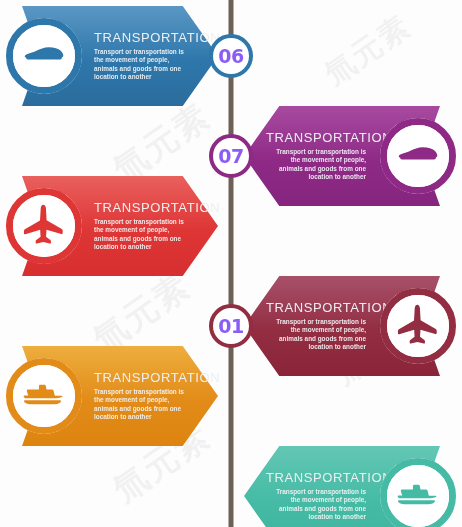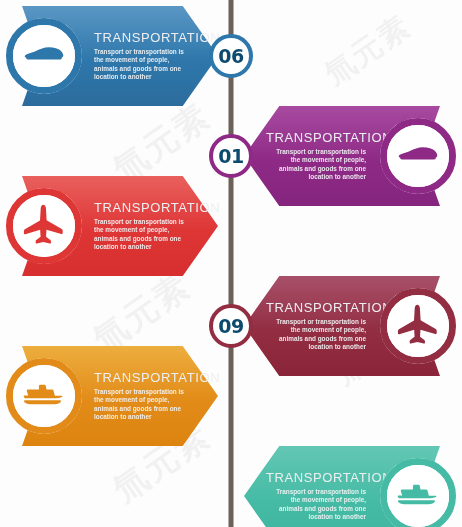--- a/index.html
+++ b/index.html
@@ -90,21 +90,21 @@
   .num{
     position:absolute;top:28px;left:231px;transform:translateX(-50%);
     width:44px;height:44px;border-radius:50%;
     background:#fff;border:4px solid var(--c);
     box-sizing:border-box;
     display:flex;align-items:center;justify-content:center;
     z-index:5;
   }
   .num span{
     font-family:"DejaVu Sans", sans-serif;
-    font-size:19px;font-weight:700;color:#0c4a6e;letter-spacing:-0.5px;
+    font-size:19px;font-weight:700;color:#8b5cf6;letter-spacing:-0.5px;
   }
 </style>
 </head>
 <body>
 
 <div id="stage">
 
   <div class="spine"></div>
 
   <div class="wm wm1">氚元素</div>
@@ -145,56 +145,56 @@
         </div>
         <div class="iconwrap" style="color:#8E2A86">
           <div class="ring"></div>
           <div class="inner"></div>
           <span><svg viewBox="0 0 64 64">
               <path d="M4 36c0-2 1.5-3.4 4-4 4-1 9-2.6 13-4.6C26 24.6 32 22 39 22c8 0 14 2 17 5 2.4 2.4 3.6 4.4 4 6.6.3 1.8-.4 3-2 3.4-1 .3-2.6.4-4.4.4H9c-2 0-5-.4-5-1.4z" fill="currentColor"></path>
               <rect x="6" y="35" width="52" height="5" rx="2.5" fill="currentColor"></rect>
             </svg></span>
         </div>
         <div class="num">
+          <span>07</span>
+        </div>
+      </div>
+      <div class="row left" style="top: 176px; --c: #DE3535; --c-lt: #e9605d; --c-dk: #d72f2f;">
+        <div class="banner">
+          <div class="fill"></div>
+          <div class="txt">
+            <div class="ttl">TRANSPORTATION</div>
+            <div class="desc">Transport or transportation is the movement of people, animals and goods from one location to another</div>
+          </div>
+        </div>
+        <div class="iconwrap" style="color:#DE3535">
+          <div class="ring"></div>
+          <div class="inner"></div>
+          <span><svg viewBox="0 0 64 64">
+              <path d="M31 4c2.2 0 3.4 2 3.8 5l1 17.5 22 12.8c.9.5 1.4 1.3 1.4 2.3v3.6c0 1.1-1 1.8-2 1.5l-21.6-6.4-.6 10.4 6.2 4.6c.6.4.9 1 .9 1.7v2.2c0 .9-.8 1.5-1.7 1.3L31 58l-9.4 2.5c-.9.2-1.7-.4-1.7-1.3v-2.2c0-.7.3-1.3.9-1.7l6.2-4.6-.6-10.4L4.8 47c-1 .3-2-.4-2-1.5v-3.6c0-1 .5-1.8 1.4-2.3l22-12.8 1-17.5C27.6 6 28.8 4 31 4z" fill="currentColor"></path>
+            </svg></span>
+        </div>
+      </div>
+      <div class="row right" style="top: 276px; --c: #922D42; --c-lt: #a8506a; --c-dk: #8a2539;">
+        <div class="banner">
+          <div class="fill"></div>
+          <div class="txt">
+            <div class="ttl">TRANSPORTATION</div>
+            <div class="desc">Transport or transportation is the movement of people, animals and goods from one location to another</div>
+          </div>
+        </div>
+        <div class="iconwrap" style="color:#922D42">
+          <div class="ring"></div>
+          <div class="inner"></div>
+          <span><svg viewBox="0 0 64 64">
+              <path d="M31 4c2.2 0 3.4 2 3.8 5l1 17.5 22 12.8c.9.5 1.4 1.3 1.4 2.3v3.6c0 1.1-1 1.8-2 1.5l-21.6-6.4-.6 10.4 6.2 4.6c.6.4.9 1 .9 1.7v2.2c0 .9-.8 1.5-1.7 1.3L31 58l-9.4 2.5c-.9.2-1.7-.4-1.7-1.3v-2.2c0-.7.3-1.3.9-1.7l6.2-4.6-.6-10.4L4.8 47c-1 .3-2-.4-2-1.5v-3.6c0-1 .5-1.8 1.4-2.3l22-12.8 1-17.5C27.6 6 28.8 4 31 4z" fill="currentColor"></path>
+            </svg></span>
+        </div>
+        <div class="num">
           <span>01</span>
-        </div>
-      </div>
-      <div class="row left" style="top: 176px; --c: #DE3535; --c-lt: #e9605d; --c-dk: #d72f2f;">
-        <div class="banner">
-          <div class="fill"></div>
-          <div class="txt">
-            <div class="ttl">TRANSPORTATION</div>
-            <div class="desc">Transport or transportation is the movement of people, animals and goods from one location to another</div>
-          </div>
-        </div>
-        <div class="iconwrap" style="color:#DE3535">
-          <div class="ring"></div>
-          <div class="inner"></div>
-          <span><svg viewBox="0 0 64 64">
-              <path d="M31 4c2.2 0 3.4 2 3.8 5l1 17.5 22 12.8c.9.5 1.4 1.3 1.4 2.3v3.6c0 1.1-1 1.8-2 1.5l-21.6-6.4-.6 10.4 6.2 4.6c.6.4.9 1 .9 1.7v2.2c0 .9-.8 1.5-1.7 1.3L31 58l-9.4 2.5c-.9.2-1.7-.4-1.7-1.3v-2.2c0-.7.3-1.3.9-1.7l6.2-4.6-.6-10.4L4.8 47c-1 .3-2-.4-2-1.5v-3.6c0-1 .5-1.8 1.4-2.3l22-12.8 1-17.5C27.6 6 28.8 4 31 4z" fill="currentColor"></path>
-            </svg></span>
-        </div>
-      </div>
-      <div class="row right" style="top: 276px; --c: #922D42; --c-lt: #a8506a; --c-dk: #8a2539;">
-        <div class="banner">
-          <div class="fill"></div>
-          <div class="txt">
-            <div class="ttl">TRANSPORTATION</div>
-            <div class="desc">Transport or transportation is the movement of people, animals and goods from one location to another</div>
-          </div>
-        </div>
-        <div class="iconwrap" style="color:#922D42">
-          <div class="ring"></div>
-          <div class="inner"></div>
-          <span><svg viewBox="0 0 64 64">
-              <path d="M31 4c2.2 0 3.4 2 3.8 5l1 17.5 22 12.8c.9.5 1.4 1.3 1.4 2.3v3.6c0 1.1-1 1.8-2 1.5l-21.6-6.4-.6 10.4 6.2 4.6c.6.4.9 1 .9 1.7v2.2c0 .9-.8 1.5-1.7 1.3L31 58l-9.4 2.5c-.9.2-1.7-.4-1.7-1.3v-2.2c0-.7.3-1.3.9-1.7l6.2-4.6-.6-10.4L4.8 47c-1 .3-2-.4-2-1.5v-3.6c0-1 .5-1.8 1.4-2.3l22-12.8 1-17.5C27.6 6 28.8 4 31 4z" fill="currentColor"></path>
-            </svg></span>
-        </div>
-        <div class="num">
-          <span>09</span>
         </div>
       </div>
       <div class="row left" style="top: 346px; --c: #E28B18; --c-lt: #edae3e; --c-dk: #dd8410;">
         <div class="banner">
           <div class="fill"></div>
           <div class="txt">
             <div class="ttl">TRANSPORTATION</div>
             <div class="desc">Transport or transportation is the movement of people, animals and goods from one location to another</div>
           </div>
         </div>

